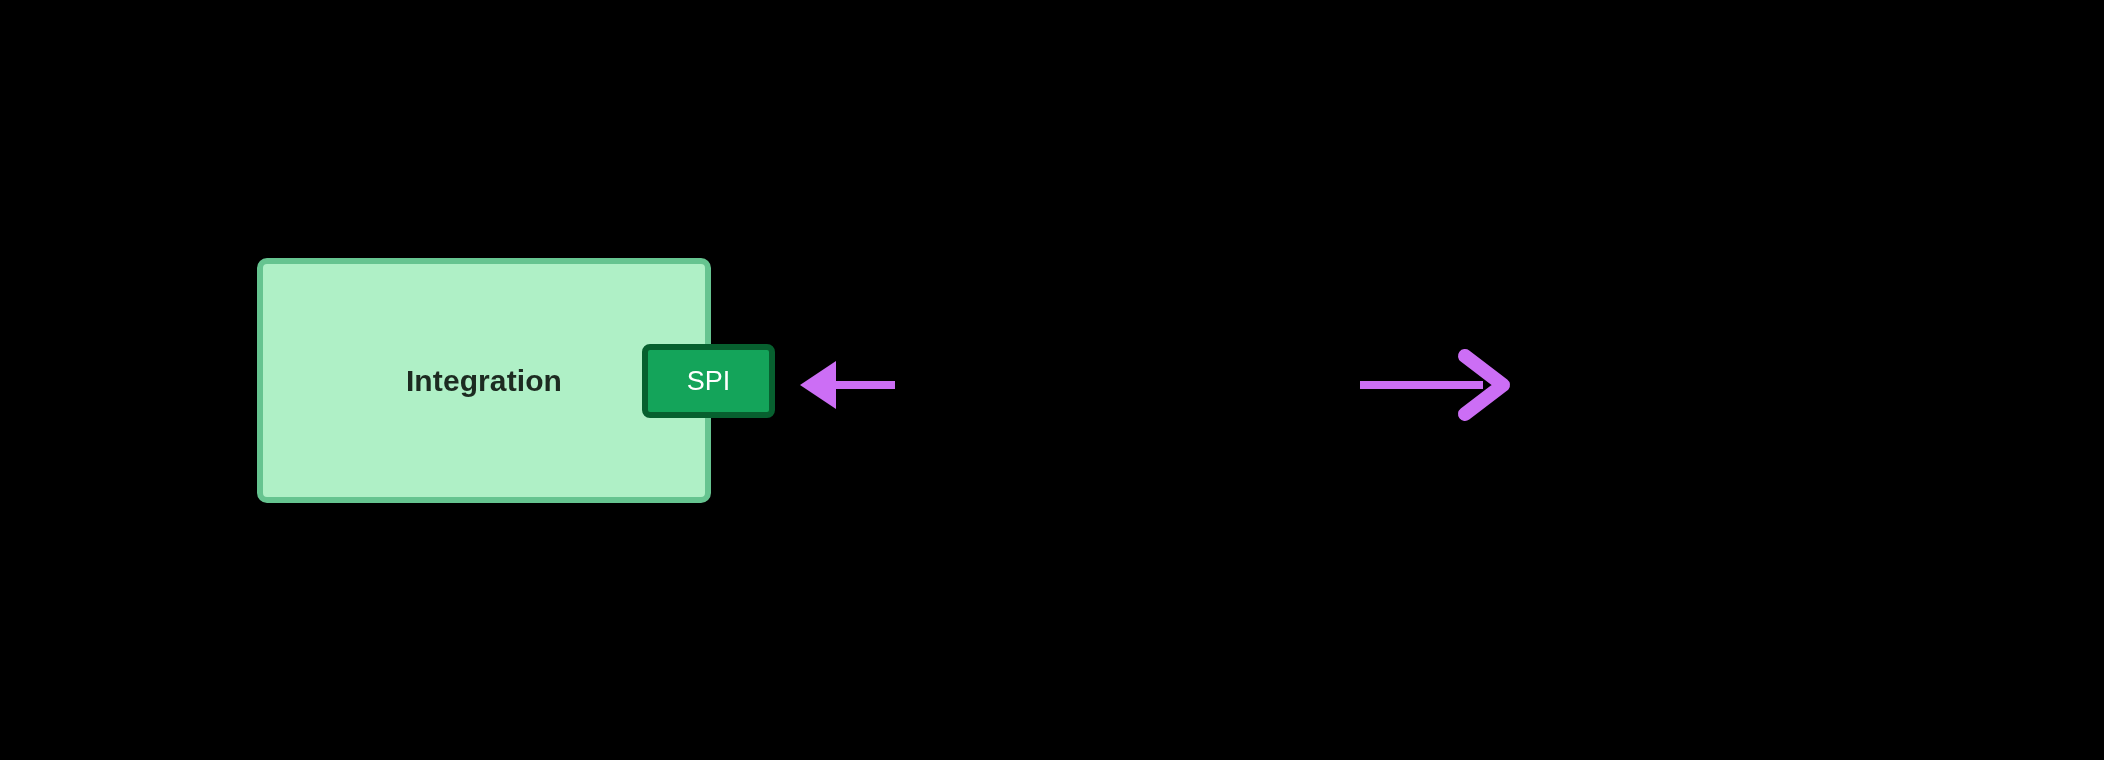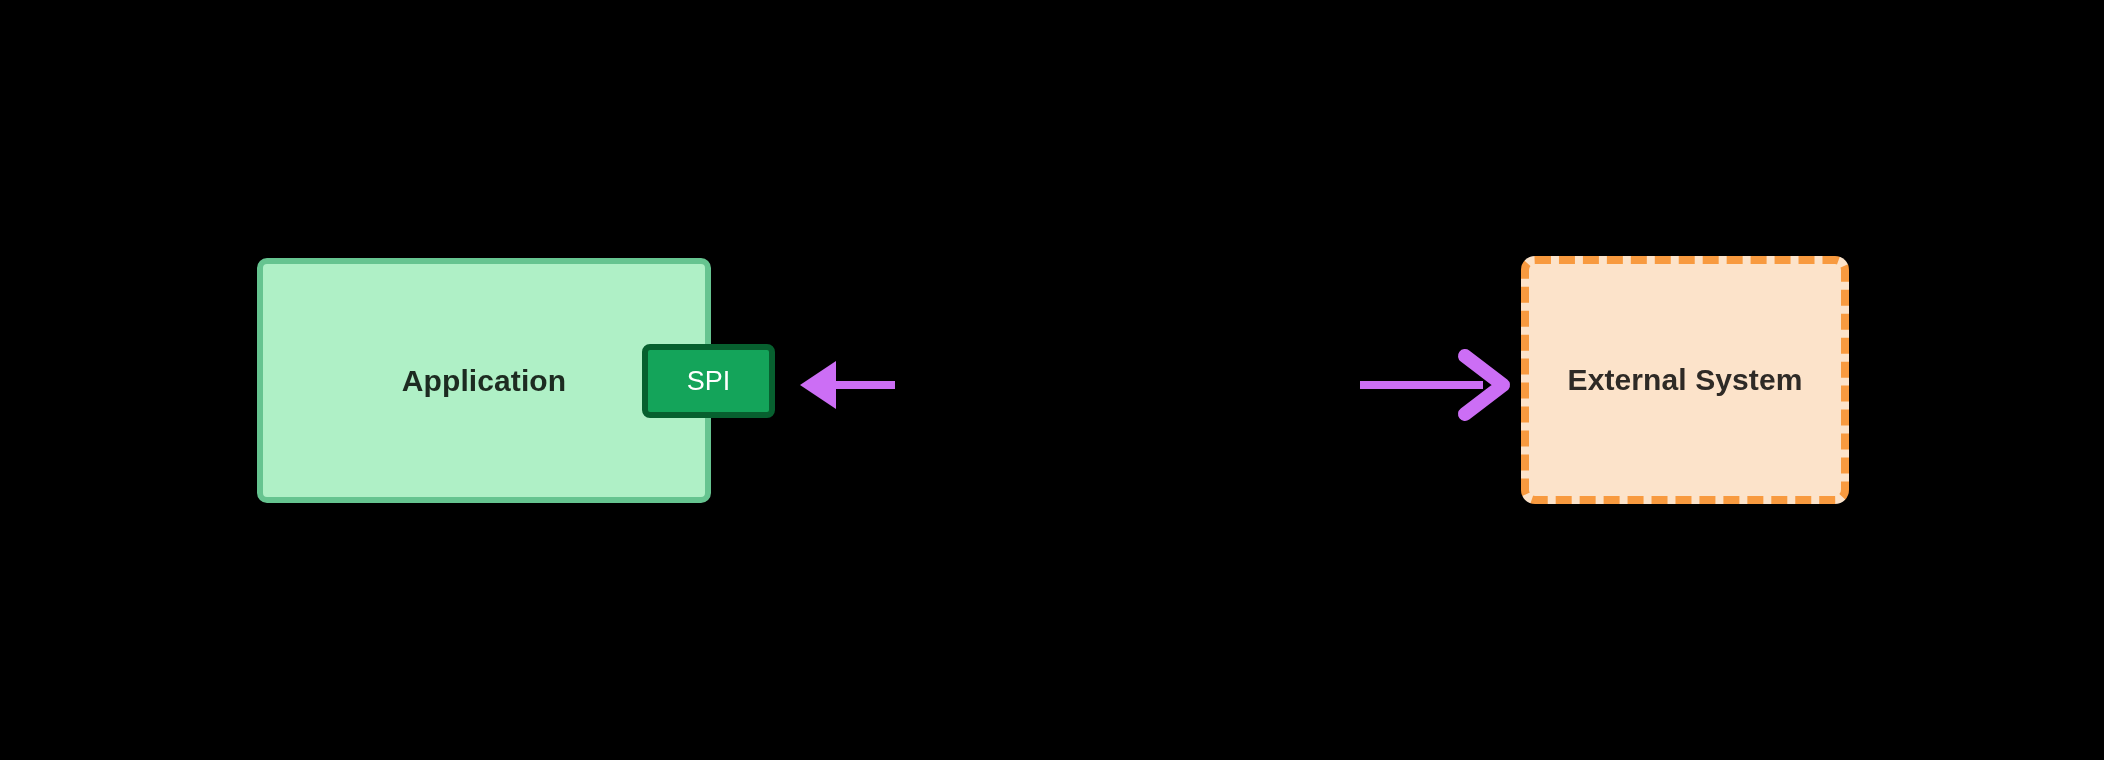--- a/index.html
+++ b/index.html
@@ -119,35 +119,32 @@
     stroke-linejoin: round;
     fill: none;
   }
 </style>
 </head>
 <body>
 
 <div id="diagram-canvas">
 
   <div class="node" id="node-application">
-    <span class="node-label">Application</span>
+    <span class="node-label">Integration</span>
   </div>
 
   <div id="badge-spi">
     <span class="badge-label">SPI</span>
   </div>
 
   <svg class="edge-svg" id="edge-integration-to-spi" viewBox="0 0 120 90">
     <line class="edge-line" x1="115" y1="45" x2="52" y2="45"></line>
     <polygon class="edge-arrowhead-filled" points="20,45 56,21 56,69"></polygon>
   </svg>
 
 
   <svg class="edge-svg" id="edge-integration-to-external" viewBox="0 0 175 90">
     <line class="edge-line" x1="5" y1="45" x2="128" y2="45"></line>
     <polyline class="edge-arrowhead-open" points="110,16 148,45 110,74"></polyline>
   </svg>
 
-  <div class="node" id="node-external-system">
-    <span class="node-label">External System</span>
-  </div>
 
 </div>
 
 </body></html>

